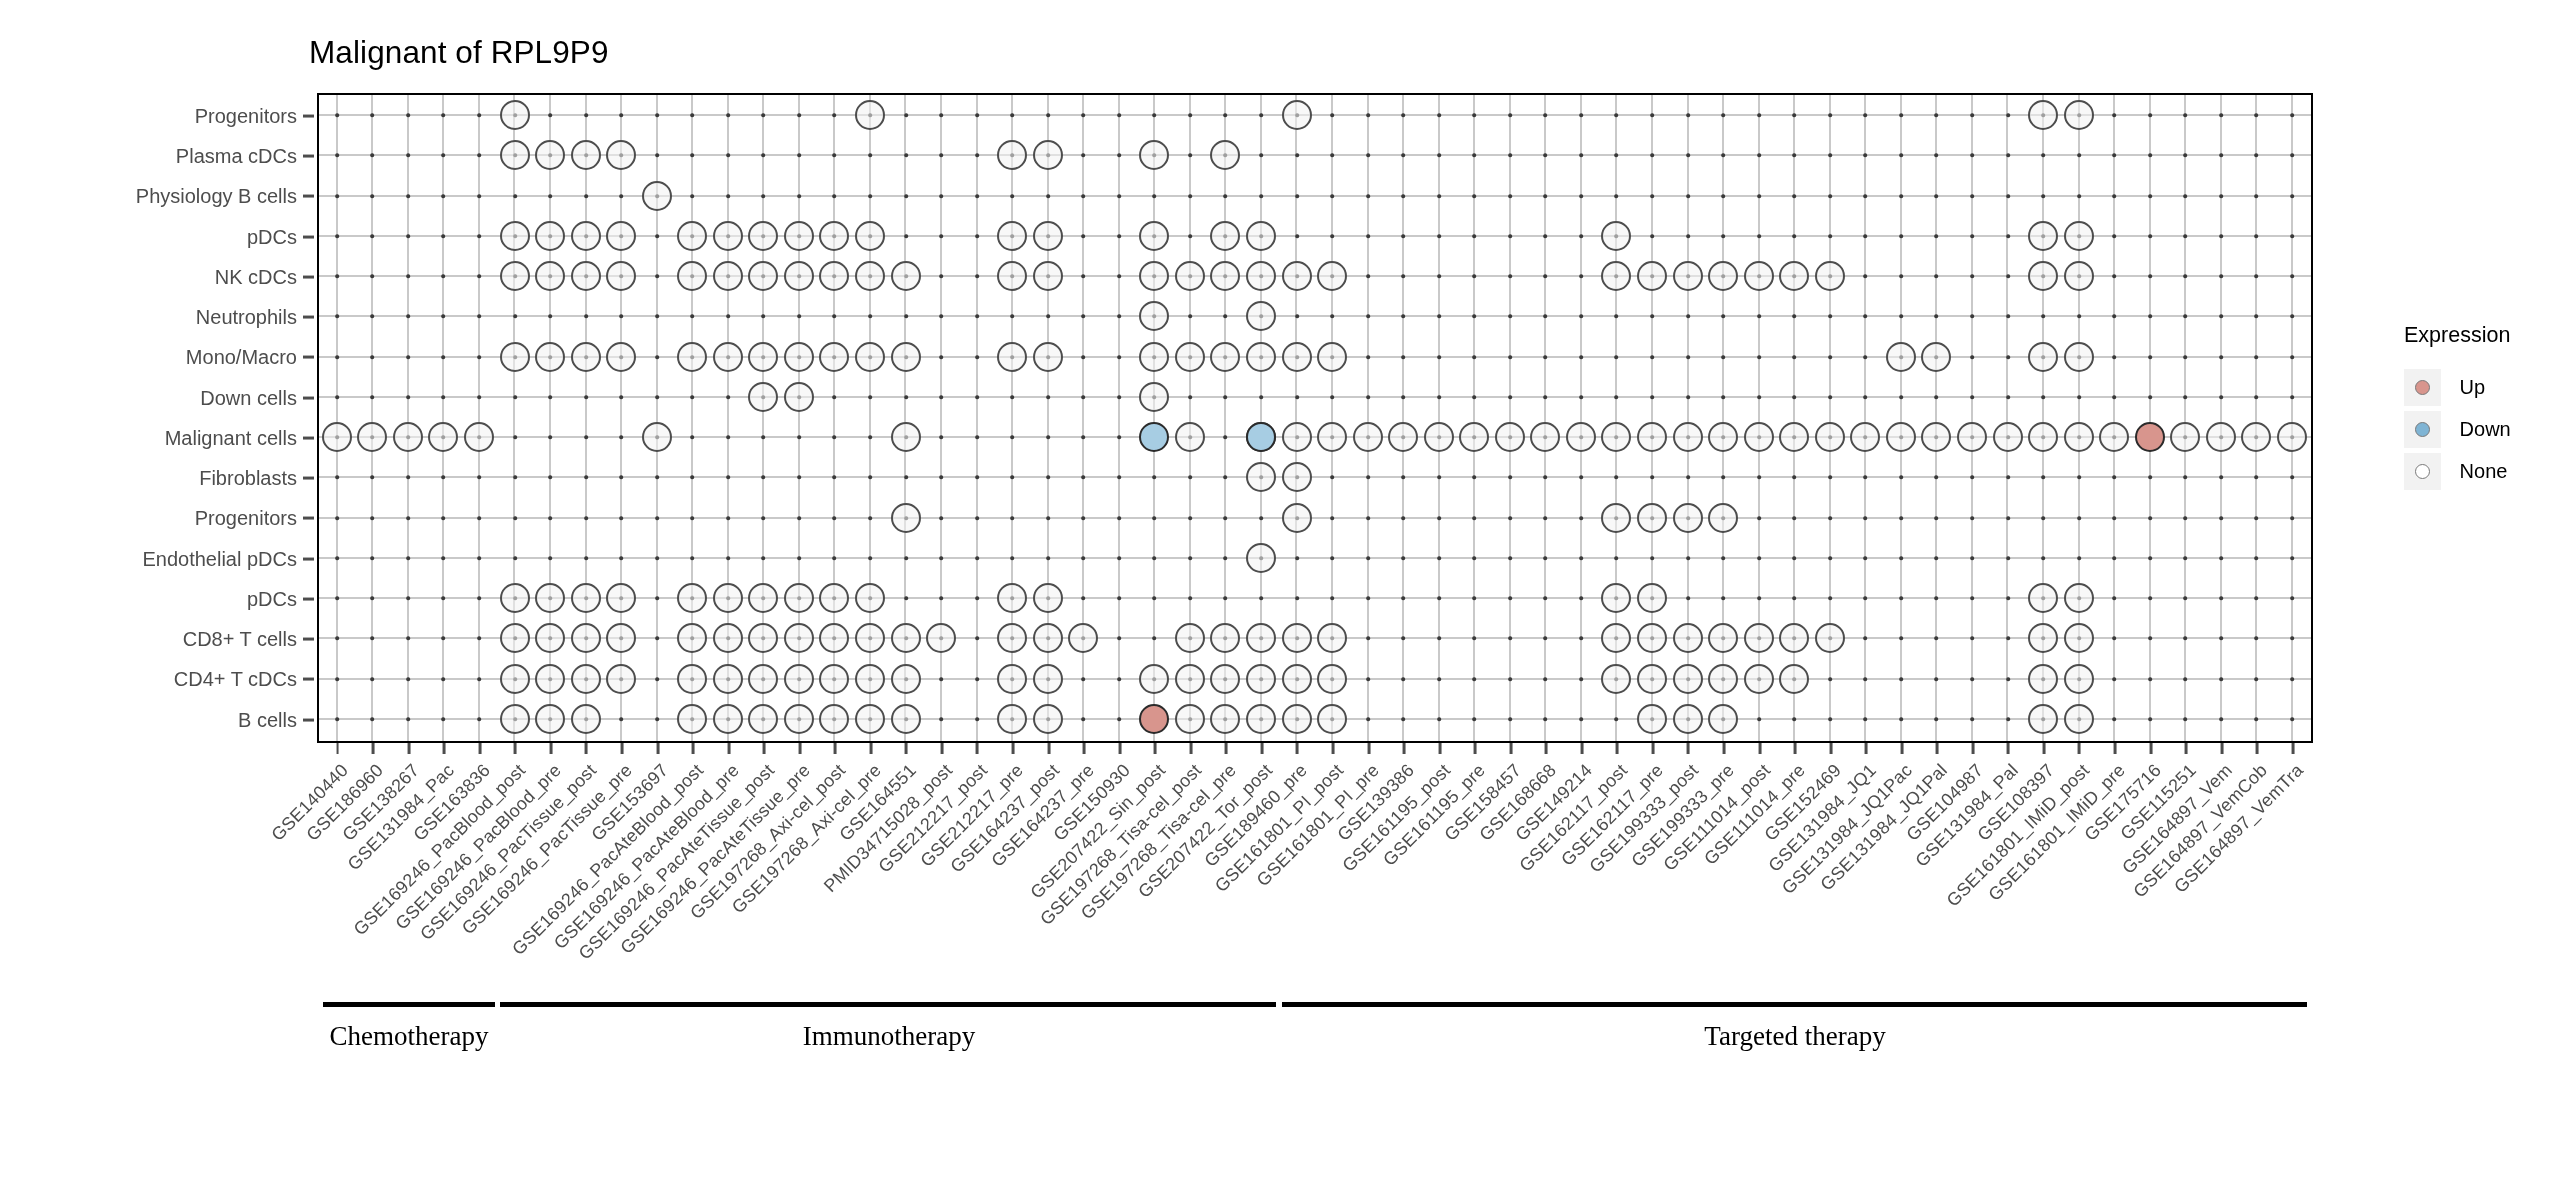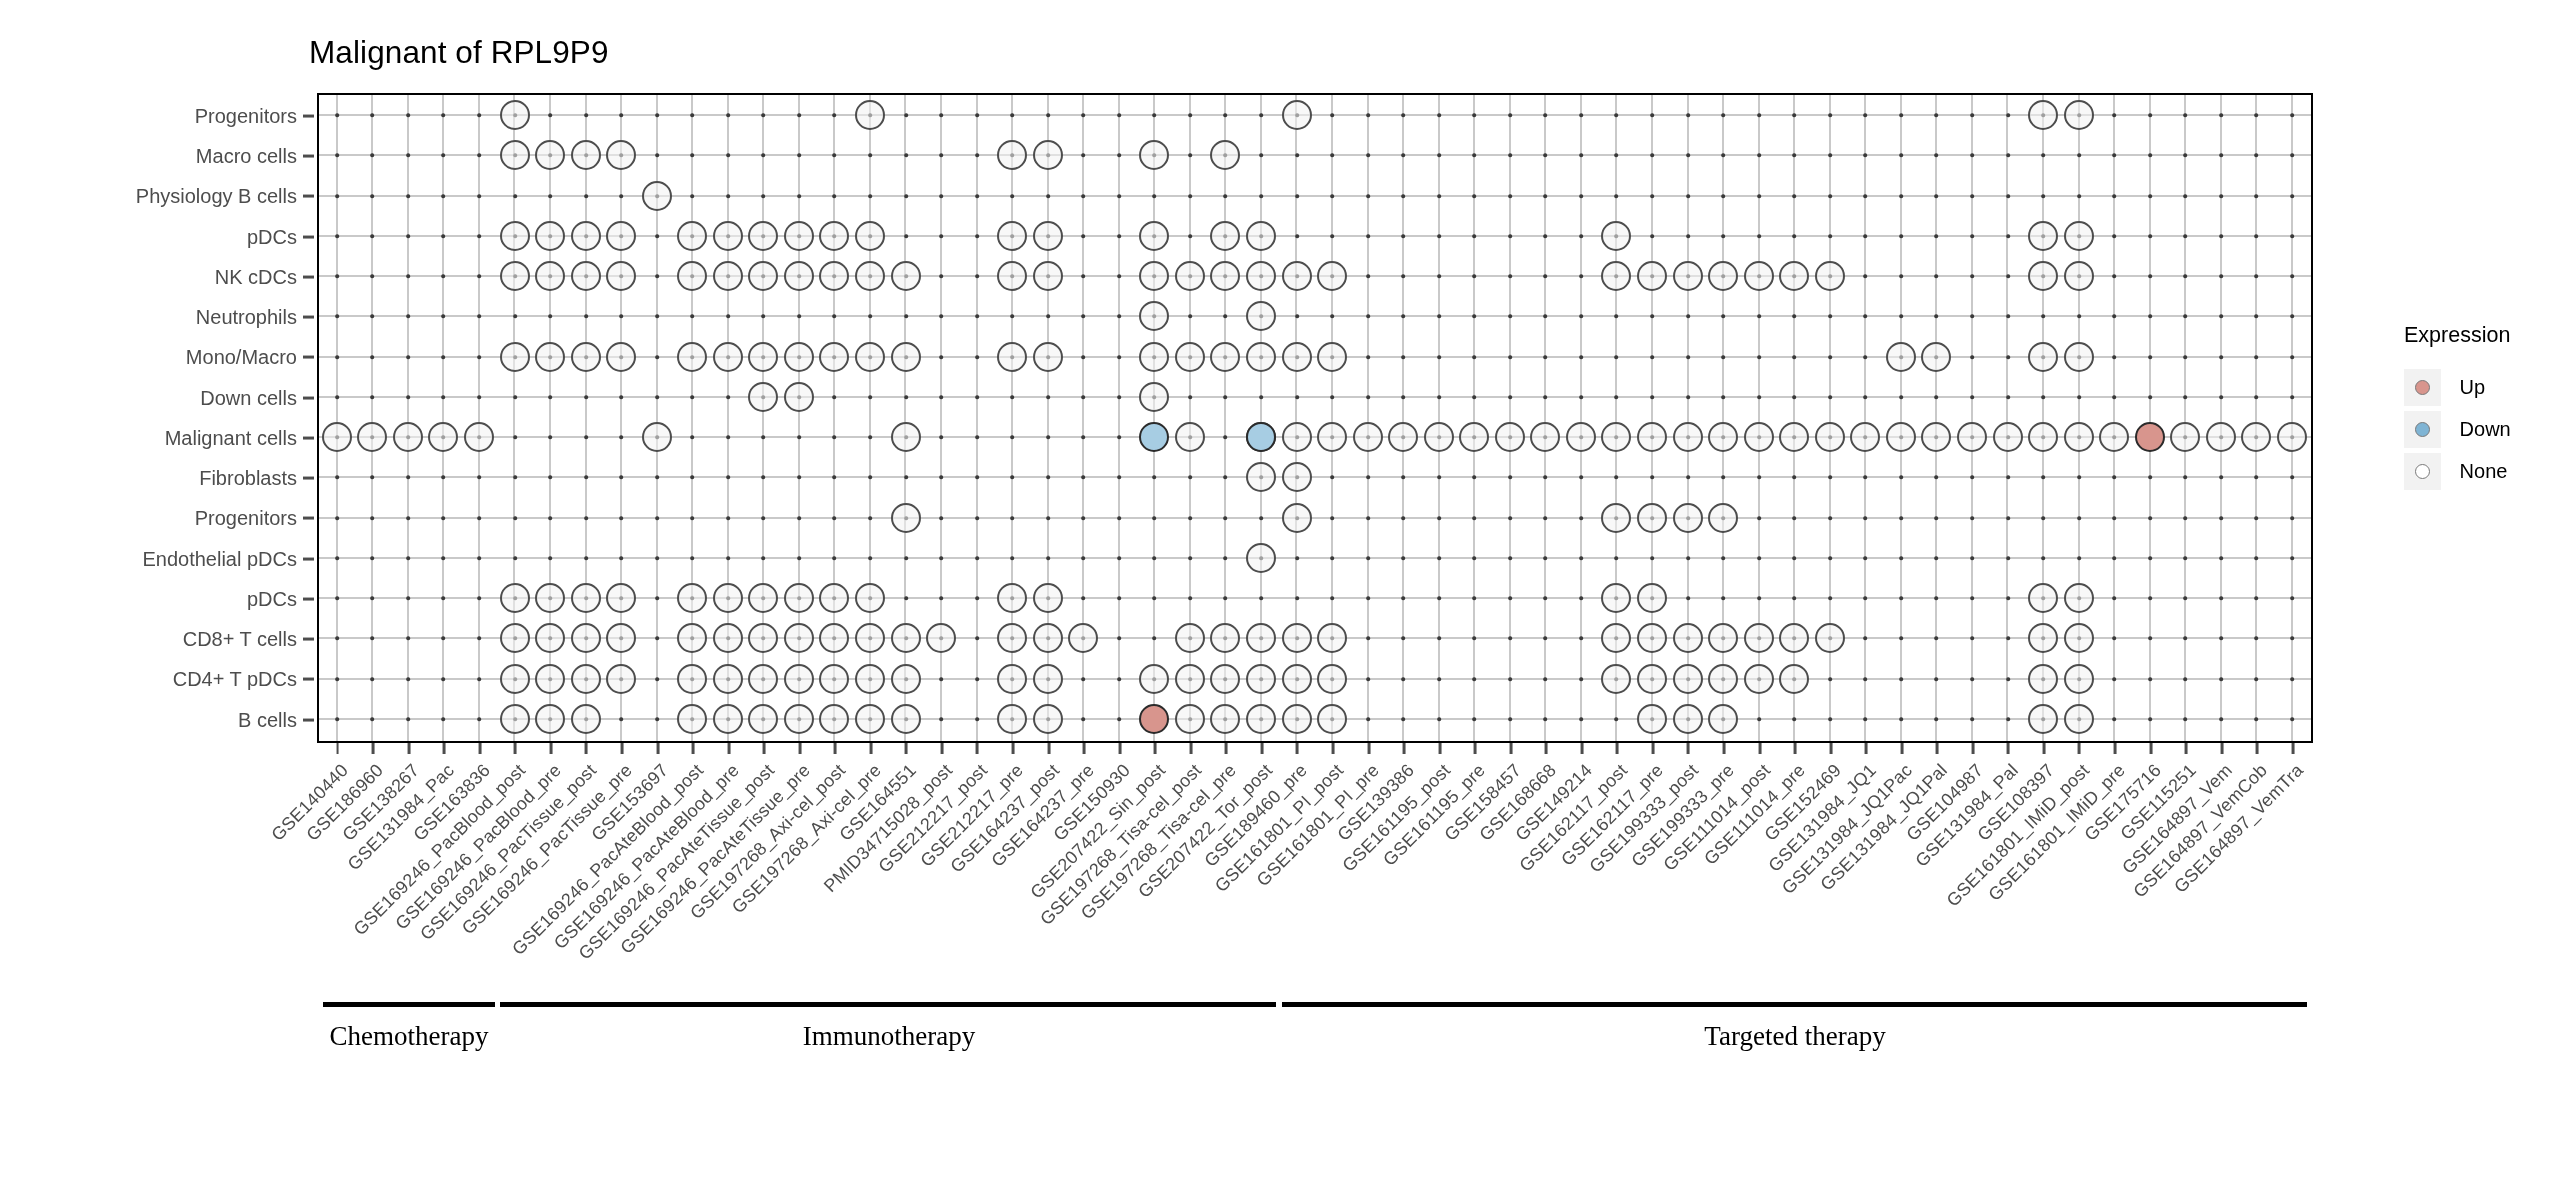--- a/index.html
+++ b/index.html
@@ -99,21 +99,21 @@
 </head>
 <body>
 
 <div id="root">
 
   <div id="title">Malignant of RPL9P9</div>
 
   <div id="yaxis">
       <div class="ytick-label" style="top: 23px;">Progenitors</div>
       <div class="ytick-mark" style="top: 23px;"></div>
-      <div class="ytick-label" style="top: 63px;">Macro cells</div>
+      <div class="ytick-label" style="top: 63px;">Plasma cDCs</div>
       <div class="ytick-mark" style="top: 63px;"></div>
       <div class="ytick-label" style="top: 103px;">Physiology B cells</div>
       <div class="ytick-mark" style="top: 103px;"></div>
       <div class="ytick-label" style="top: 144px;">pDCs</div>
       <div class="ytick-mark" style="top: 144px;"></div>
       <div class="ytick-label" style="top: 184px;">NK cDCs</div>
       <div class="ytick-mark" style="top: 184px;"></div>
       <div class="ytick-label" style="top: 224px;">Neutrophils</div>
       <div class="ytick-mark" style="top: 224px;"></div>
       <div class="ytick-label" style="top: 264px;">Mono/Macro</div>
@@ -125,21 +125,21 @@
       <div class="ytick-label" style="top: 385px;">Fibroblasts</div>
       <div class="ytick-mark" style="top: 385px;"></div>
       <div class="ytick-label" style="top: 425px;">Progenitors</div>
       <div class="ytick-mark" style="top: 425px;"></div>
       <div class="ytick-label" style="top: 466px;">Endothelial pDCs</div>
       <div class="ytick-mark" style="top: 466px;"></div>
       <div class="ytick-label" style="top: 506px;">pDCs</div>
       <div class="ytick-mark" style="top: 506px;"></div>
       <div class="ytick-label" style="top: 546px;">CD8+ T cells</div>
       <div class="ytick-mark" style="top: 546px;"></div>
-      <div class="ytick-label" style="top: 586px;">CD4+ T pDCs</div>
+      <div class="ytick-label" style="top: 586px;">CD4+ T cDCs</div>
       <div class="ytick-mark" style="top: 586px;"></div>
       <div class="ytick-label" style="top: 627px;">B cells</div>
       <div class="ytick-mark" style="top: 627px;"></div>
     </div>
 
   <div id="panel">
     <div id="gridlayer">
         <div class="vline" style="left: 16.7px;"></div>
         <div class="vline" style="left: 52px;"></div>
         <div class="vline" style="left: 88px;"></div>

